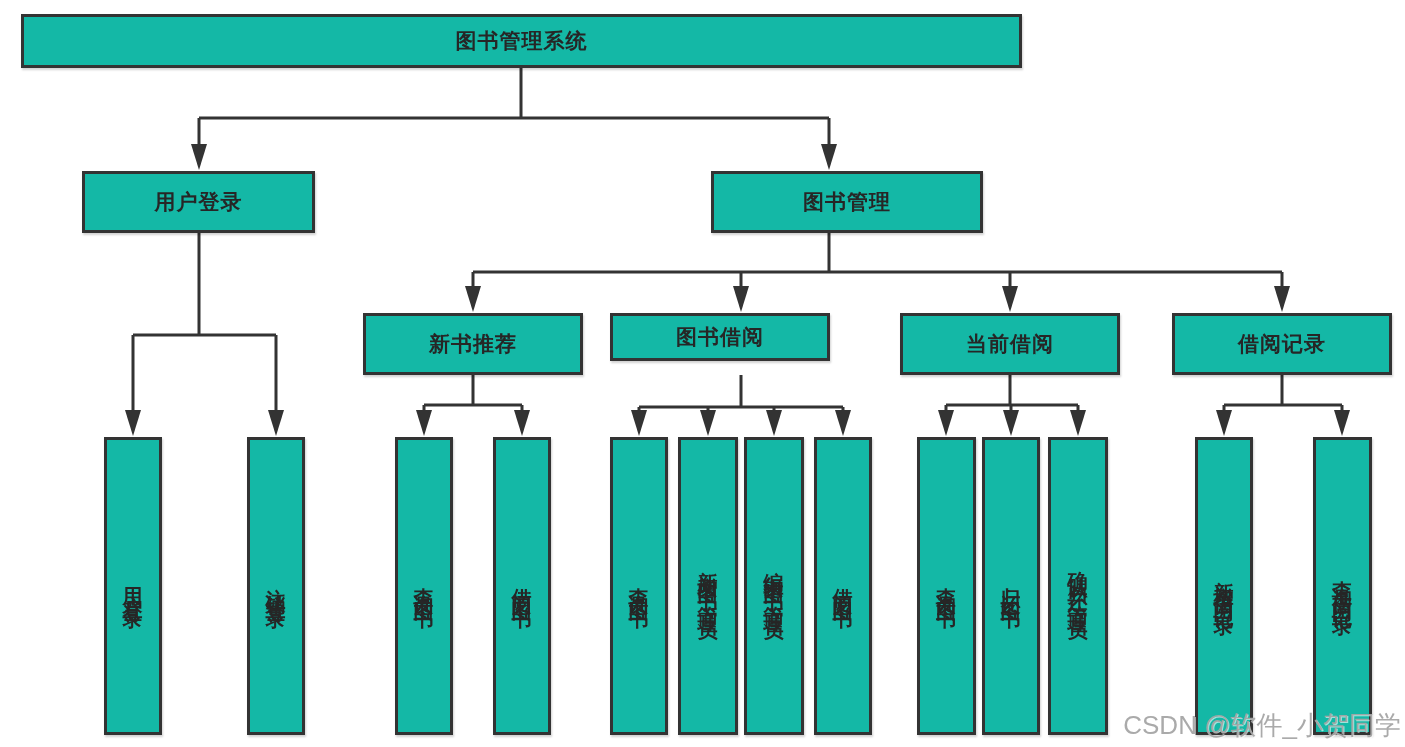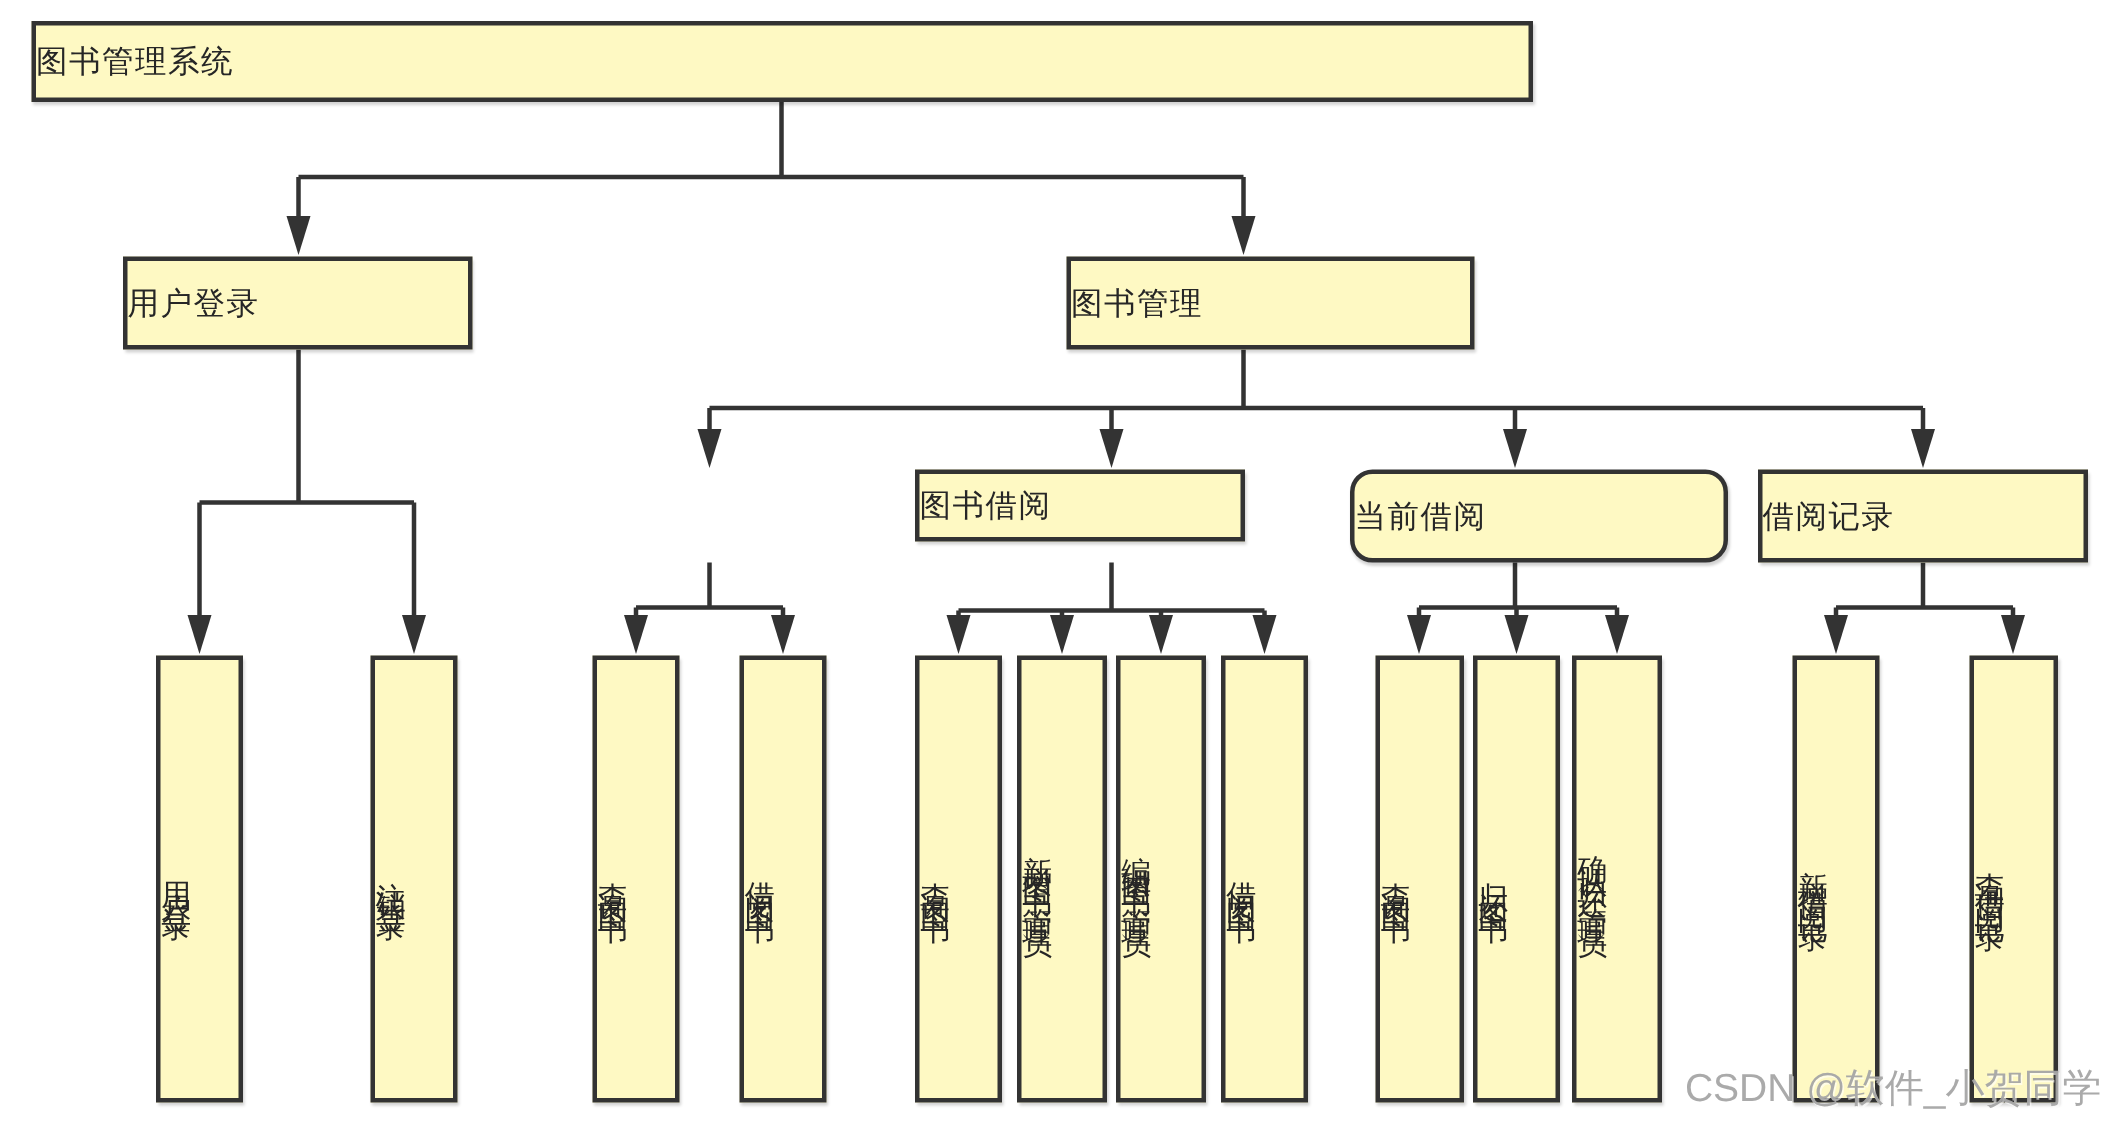--- a/index.html
+++ b/index.html
@@ -15,26 +15,28 @@
     font-family: "Liberation Sans", "DejaVu Sans", sans-serif;
     color: #262626;
   }
   #stage {
     position: absolute;
     inset: 0;
   }
   .node {
     position: absolute;
     box-sizing: border-box;
-    background: #fef9c3;
+    background: #14b8a6;
     border: 3px solid #333333;
     box-shadow: 1px 2px 2px rgba(0,0,0,0.18);
     display: flex;
     align-items: center;
+    justify-content: center;
     z-index: 2;
+    font-weight: bold;
   }
   .node.h span {
     font-size: 21px;
     letter-spacing: 1px;
     white-space: nowrap;
   }
   .node.v span {
     writing-mode: vertical-rl;
     text-orientation: mixed;
     font-size: 20px;
@@ -126,24 +128,27 @@
     <span>图书管理系统</span>
   </div>
 
   <div class="node h" style="left:82px; top:171px; width:233px; height:62px;">
     <span>用户登录</span>
   </div>
   <div class="node h" style="left:711px; top:171px; width:272px; height:62px;">
     <span>图书管理</span>
   </div>
 
+  <div class="node h" style="left:363px; top:313px; width:220px; height:62px;">
+    <span>新书推荐</span>
+  </div>
   <div class="node h" style="left:610px; top:313px; width:220px; height:48px;">
     <span>图书借阅</span>
   </div>
-  <div class="node h" style="left:900px; top:313px; width:252px; height:62px;border-radius:15px;">
+  <div class="node h" style="left:900px; top:313px; width:220px; height:62px;">
     <span>当前借阅</span>
   </div>
   <div class="node h" style="left:1172px; top:313px; width:220px; height:62px;">
     <span>借阅记录</span>
   </div>
 
   <div class="node v" style="left:104px; top:437px; width:58px; height:298px;">
     <span>用户登录</span>
   </div>
   <div class="node v" style="left:247px; top:437px; width:58px; height:298px;">

